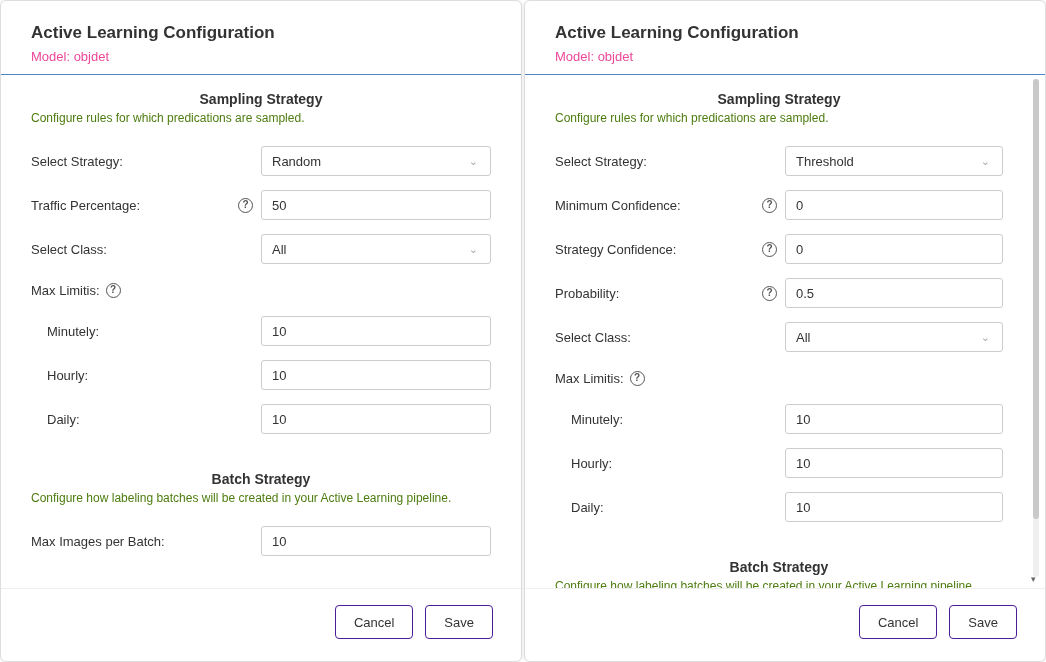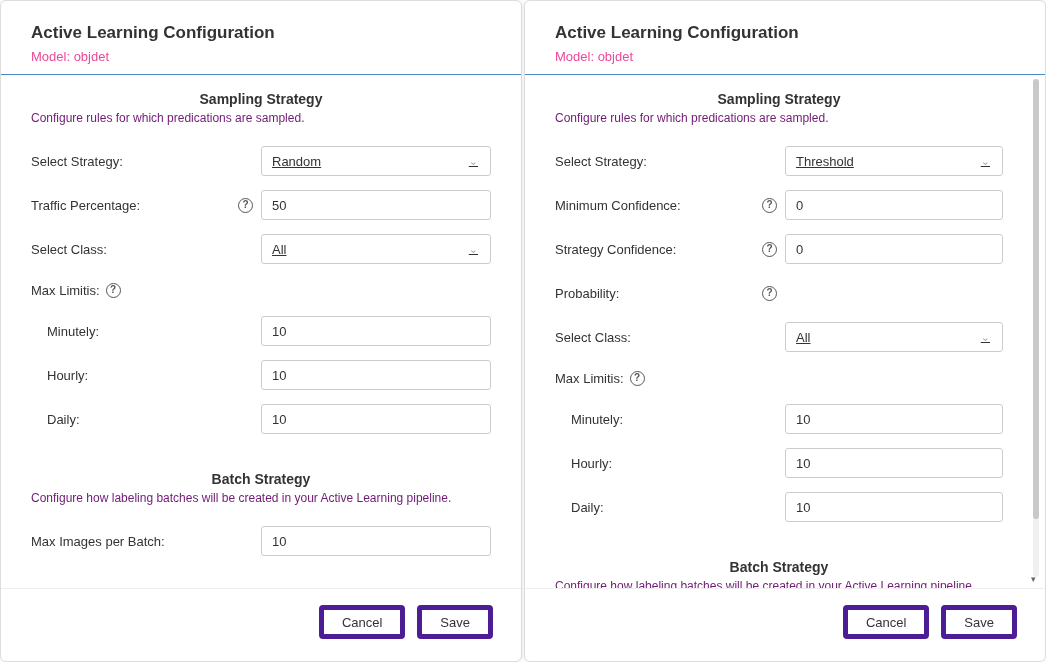--- a/index.html
+++ b/index.html
@@ -50,21 +50,21 @@
   }
   .section-title {
     font-size: 14px;
     font-weight: 600;
     color: #333;
     text-align: center;
   }
   .section-sub {
     margin-top: 4px;
     font-size: 12px;
-    color: #701a75;
+    color: #4d7c0f;
   }
   .form {
     margin-top: 20px;
   }
   .row {
     display: flex;
     align-items: center;
     margin-bottom: 12px;
     min-height: 32px;
   }
@@ -94,21 +94,20 @@
     margin-left: 6px;
     font-weight: 600;
     cursor: default;
   }
   .help-icon.right {
     margin-left: auto;
     margin-right: 8px;
   }
   .input-col {
     flex: 1;
-    text-decoration: underline;
   }
   .text-input, .select-input {
     width: 100%;
     height: 30px;
     border: 1px solid #ccc;
     border-radius: 3px;
     padding: 4px 10px;
     font-size: 13px;
     font-family: inherit;
     color: #333;
@@ -133,21 +132,21 @@
     min-height: 26px;
   }
   .panel-footer {
     border-top: 1px solid #eee;
     padding: 16px 28px 22px 28px;
     display: flex;
     justify-content: flex-end;
     gap: 12px;
   }
   .btn {
-    border: 5px solid #4c1d95;
+    border: 1px solid #4c1d95;
     background: #fff;
     border-radius: 4px;
     height: 34px;
     padding: 0 18px;
     font-size: 13px;
     font-family: inherit;
     cursor: pointer;
     color: #333;
   }
 
@@ -318,20 +317,21 @@
           <span class="help-icon right">?</span>
         </div>
         <div class="input-col"><input class="text-input" value="0" style=""></div>
       </div>
 
       <div class="row">
         <div class="label-col">
           <span class="label-text">Probability:</span>
           <span class="help-icon right">?</span>
         </div>
+        <div class="input-col"><input class="text-input" value="0.5" style=""></div>
       </div>
 
       <div class="row">
         <div class="label-col">
             <span class="label-text">Select Class:</span>
           </div>
         <div class="input-col">
           <div class="select-input">
             <span>All</span>
             <span class="chev">⌄</span>

